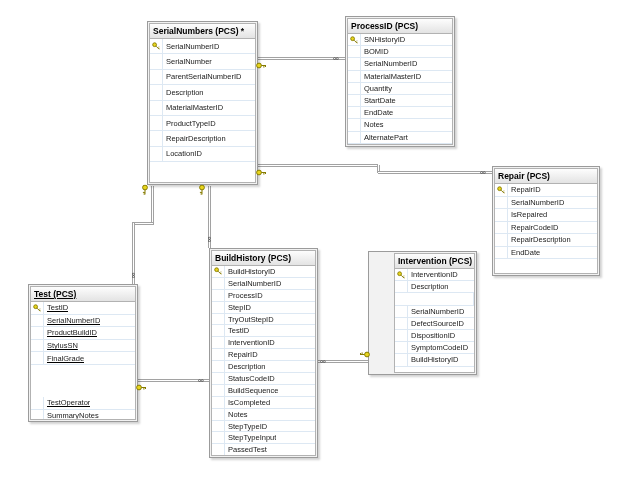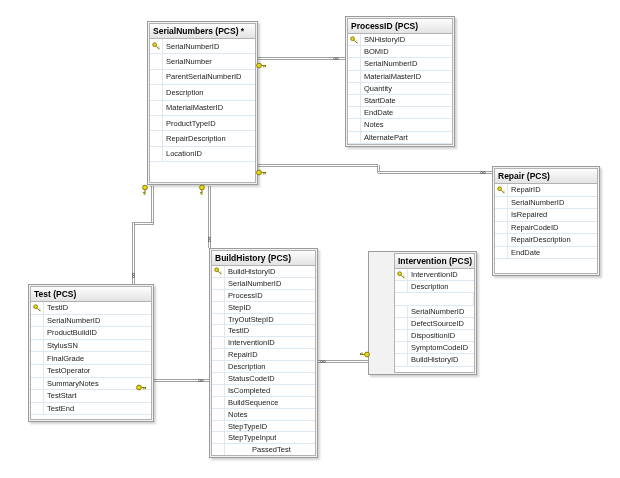--- a/index.html
+++ b/index.html
@@ -266,39 +266,39 @@
           <div class="row" style="height: 11.9px;">
             <span class="gutter"></span>
             <span class="fname">Description</span>
           </div>
           <div class="row" style="height: 11.9px;">
             <span class="gutter"></span>
             <span class="fname">StatusCodeID</span>
           </div>
           <div class="row" style="height: 11.9px;">
             <span class="gutter"></span>
+            <span class="fname">BuildSequence</span>
+          </div>
+          <div class="row" style="height: 11.9px;">
+            <span class="gutter"></span>
             <span class="fname">IsCompleted</span>
           </div>
           <div class="row" style="height: 11.9px;">
             <span class="gutter"></span>
-            <span class="fname">BuildSequence</span>
-          </div>
-          <div class="row" style="height: 11.9px;">
-            <span class="gutter"></span>
             <span class="fname">Notes</span>
           </div>
           <div class="row" style="height: 11.9px;">
             <span class="gutter"></span>
             <span class="fname">StepTypeID</span>
           </div>
           <div class="row" style="height: 11.9px;">
             <span class="gutter"></span>
             <span class="fname">StepTypeInput</span>
           </div>
-          <div class="row" style="height: 11.9px; gap: 24px;">
+          <div class="row" style="height: 11.9px;">
             <span class="gutter"></span>
             <span class="fname">PassedTest</span>
           </div>
         </div>
     </div>
   </div>
 
   <div class="tbl" style="left: 368px; top: 251px; width: 109px; height: 124px; padding-left: 25px;">
     <div class="tbl-inner">
       <div class="tbl-title">Intervention (PCS)</div>
@@ -337,21 +337,21 @@
             <span class="fname">SymptomCodeID</span>
           </div>
           <div class="row" style="height: 12.2px;">
             <span class="gutter"></span>
             <span class="fname">BuildHistoryID</span>
           </div>
         </div>
     </div>
   </div>
 
-  <div class="tbl" style="left: 28px; top: 284px; width: 126px; height: 138px;">
+  <div class="tbl" style="left: 28px; top: 284px; width: 110px; height: 138px; text-decoration: underline;">
     <div class="tbl-inner">
       <div class="tbl-title">Test (PCS)</div>
       <div class="rows">
           <div class="row" style="height: 12.6px;">
             <span class="gutter">
               <svg width="8" height="8" viewBox="0 0 8 8">
                 <circle cx="2.6" cy="2.7" r="1.9" fill="#e8d51d" stroke="#867b00" stroke-width="0.9"></circle>
                 <path d="M4 4.1 L7.2 7.3 M5.7 5.8 L6.9 4.6 M6.7 6.8 L7.7 5.8" stroke="#867b00" stroke-width="0.9" fill="none"></path>
               </svg>
             </span>
@@ -366,21 +366,21 @@
             <span class="fname">ProductBuildID</span>
           </div>
           <div class="row" style="height: 12.6px;">
             <span class="gutter"></span>
             <span class="fname">StylusSN</span>
           </div>
           <div class="row" style="height: 12.6px;">
             <span class="gutter"></span>
             <span class="fname">FinalGrade</span>
           </div>
-          <div class="row" style="height: 12.6px;">
+          <div class="row" style="height: 12.6px; margin-top: 32px;">
             <span class="gutter"></span>
             <span class="fname">TestOperator</span>
           </div>
           <div class="row" style="height: 12.6px;">
             <span class="gutter"></span>
             <span class="fname">SummaryNotes</span>
           </div>
           <div class="row" style="height: 12.6px;">
             <span class="gutter"></span>
             <span class="fname">TestStart</span>

